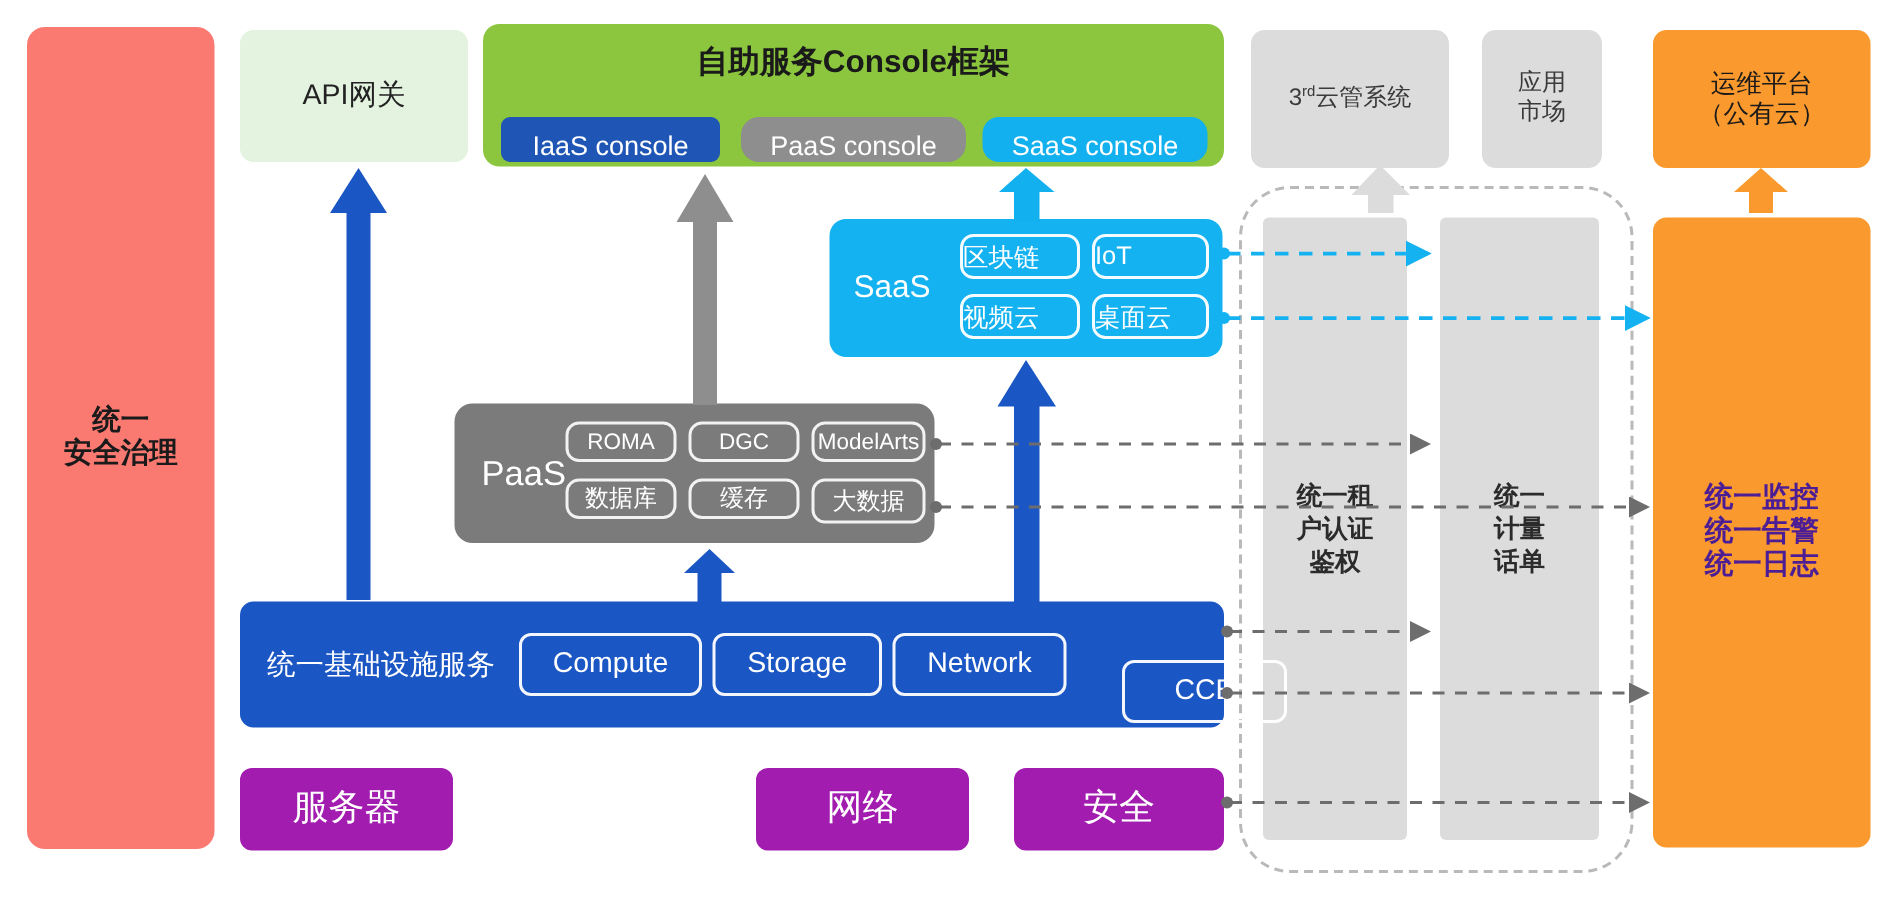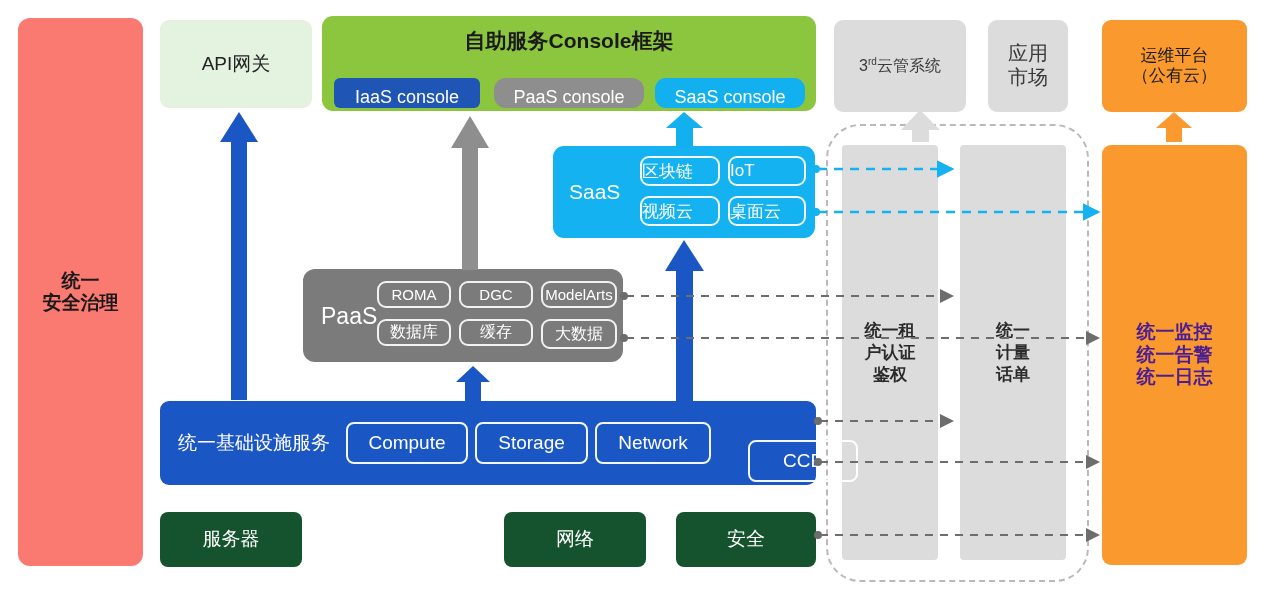--- a/index.html
+++ b/index.html
@@ -40,21 +40,21 @@
   .paas{background:#7b7b7b;border-radius:12px;}
   .paas-label{position:absolute;left:18px;top:50%;transform:translateY(-50%);color:#fff;font-size:23px;}
   .pill-g{position:absolute;box-sizing:border-box;border:2px solid rgba(255,255,255,.9);border-radius:9px;display:flex;align-items:center;justify-content:center;color:#fff;font-size:15px;background:transparent;}
 
   
   .iaasbar{background:#1a56c4;border-radius:9px;}
   .iaas-label{position:absolute;left:18px;top:50%;transform:translateY(-50%);color:#fff;font-size:19px;}
   .pill-b{position:absolute;box-sizing:border-box;border:2px solid rgba(255,255,255,.95);border-radius:8px;display:flex;align-items:center;justify-content:center;color:#fff;font-size:19px;background:transparent;}
 
   
-  .bbox{background:#14532d;color:#fff;font-size:19px;border-radius:8px;text-align:center;}
+  .bbox{background:#a21caf;color:#fff;font-size:24px;border-radius:8px;text-align:center;}
 
   
   .vcol{background:#dcdcdc;border-radius:4px;color:#2b2b2b;font-size:17px;font-weight:600;line-height:1.3;}
   .vcol-txt{position:absolute;left:0;right:0;top:50%;transform:translateY(-50%);text-align:center;}
 
   
   .dashbox{position:absolute;box-sizing:border-box;border:2px dashed #b9b9b9;border-radius:34px;}
 
   
   #arrows{position:absolute;left:0;top:0;width:1265px;height:605px;pointer-events:none;}
@@ -85,21 +85,21 @@
       <span>SaaS console</span>
     </div>
   </div>
 
   <div class="box rnd gbox" style="left:834px;top:20px;width:132px;height:92px;">
     <span>
       <span>3</span><sup>rd</sup><span>云管系统</span>
     </span>
   </div>
 
-  <div class="box rnd gbox" style="left:988px;top:20px;width:80px;height:92px;font-size:20px;">
+  <div class="box rnd gbox" style="left:988px;top:20px;width:80px;height:92px;font-size:16px;">
     <span style="white-space:pre-line;">应用
 市场</span>
   </div>
 
   <div class="box rnd ops-top" style="left:1102px;top:20px;width:145px;height:92px;">
     <span style="white-space:pre-line;">运维平台
 （公有云）</span>
   </div>
 
   <div class="box rnd ops-body" style="left:1102px;top:145px;width:145px;height:420px;">

